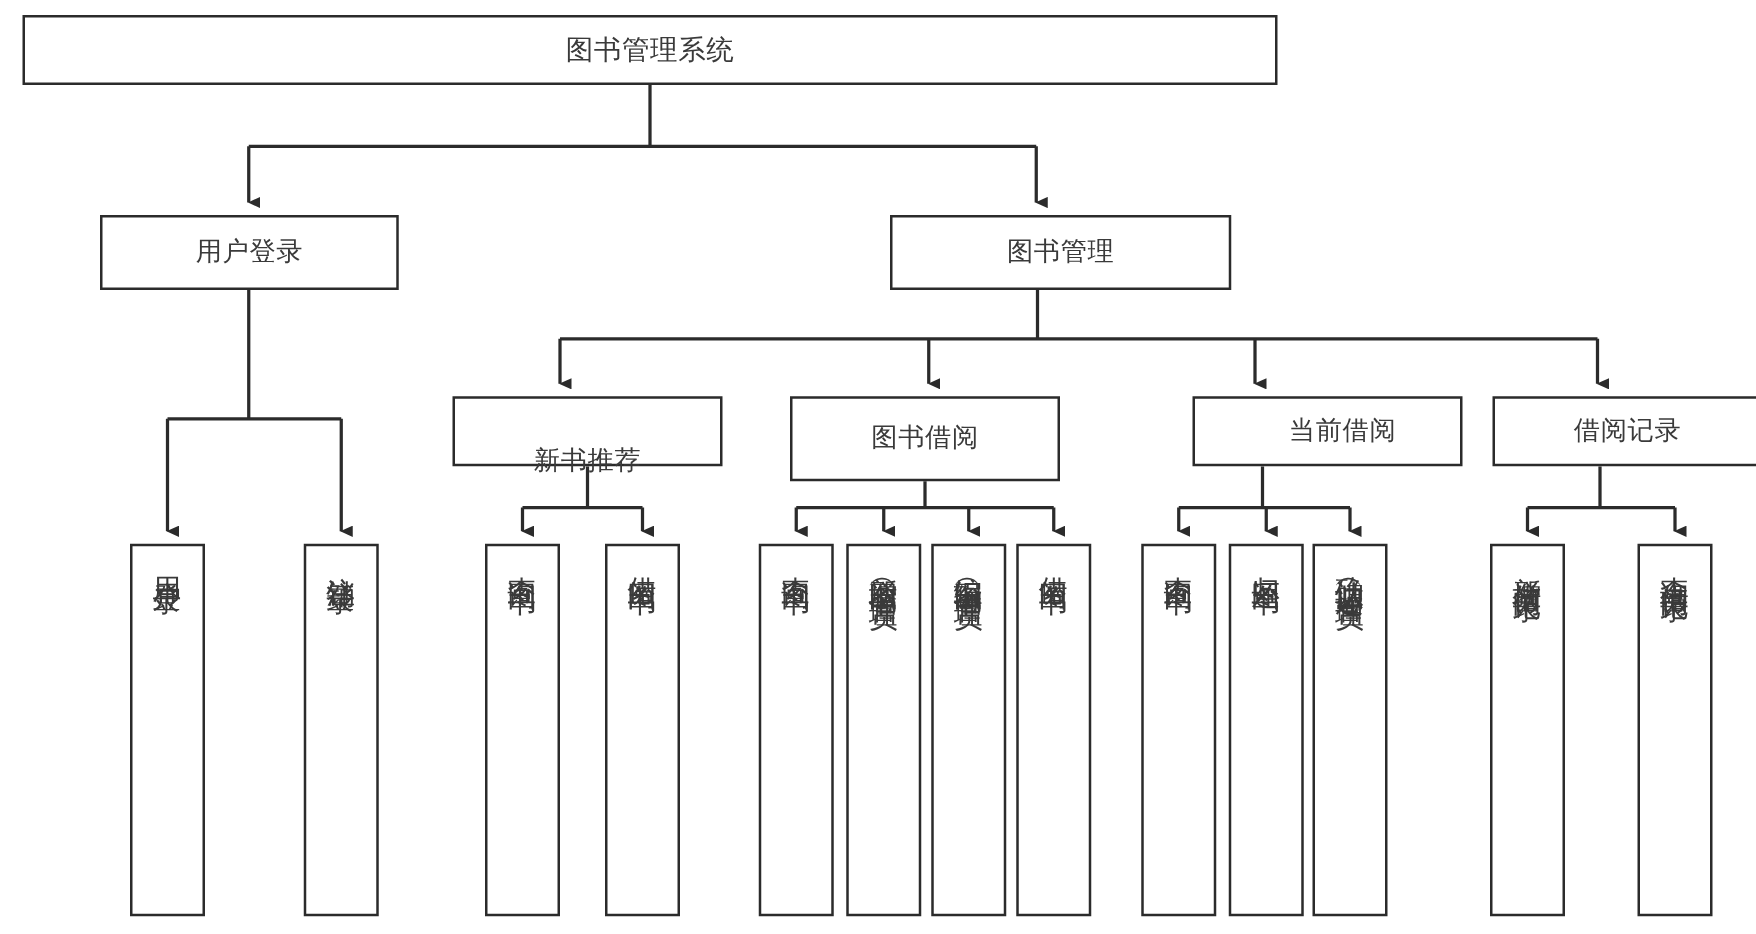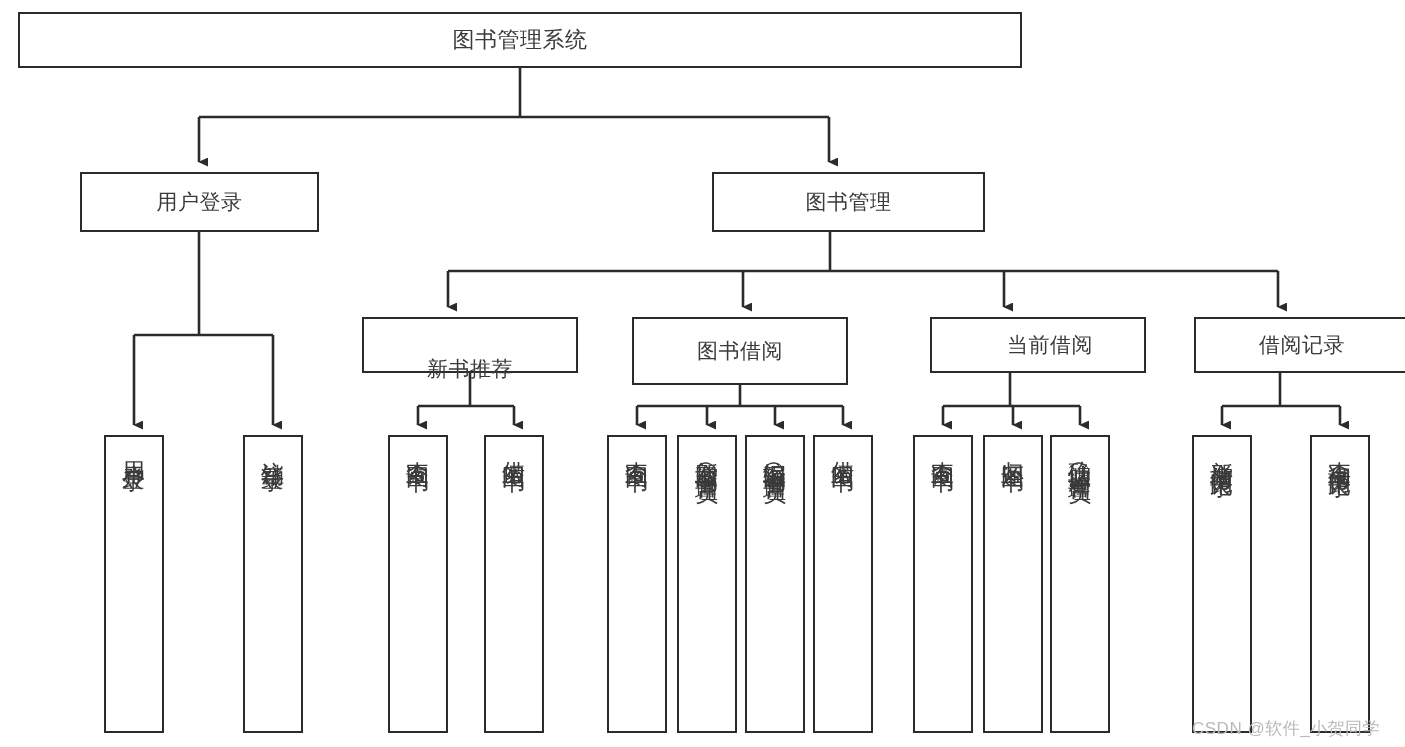--- a/index.html
+++ b/index.html
@@ -126,21 +126,21 @@
       </div>
       <div class="node horiz level2" style="left: 712px; top: 172px; width: 273px; height: 60px; border-color: rgb(43, 43, 43);">
         <span class="node-label" style="color: rgb(58, 58, 58);">图书管理</span>
       </div>
       <div class="node horiz level3" style="left: 362px; top: 317px; width: 216px; height: 56px; border-color: rgb(43, 43, 43);">
         <span class="node-label" style="color: rgb(58, 58, 58); margin-top: 48px;">新书推荐</span>
       </div>
       <div class="node horiz level3" style="left: 632px; top: 317px; width: 216px; height: 68px; border-color: rgb(43, 43, 43);">
         <span class="node-label" style="color: rgb(58, 58, 58);">图书借阅</span>
       </div>
-      <div class="node horiz level3" style="left: 930px; top: 317px; width: 216px; height: 56px; border-color: rgb(43, 43, 43); padding-left: 24px;">
+      <div class="node horiz level3" style="left: 954px; top: 317px; width: 216px; height: 56px; border-color: rgb(43, 43, 43); padding-left: 24px;">
         <span class="node-label" style="color: rgb(58, 58, 58);">当前借阅</span>
       </div>
       <div class="node horiz level3" style="left: 1172px; top: 317px; width: 216px; height: 56px; border-color: rgb(43, 43, 43); margin-left: 22px;">
         <span class="node-label" style="color: rgb(58, 58, 58);">借阅记录</span>
       </div>
       <div class="node vert leaf" style="left: 104px; top: 435px; width: 60px; height: 298px; border-color: rgb(43, 43, 43);">
         <span class="node-label" style="color: rgb(58, 58, 58);">用户登录</span>
       </div>
       <div class="node vert leaf" style="left: 243px; top: 435px; width: 60px; height: 298px; border-color: rgb(43, 43, 43);">
         <span class="node-label" style="color: rgb(58, 58, 58);">注销登录</span>
@@ -173,15 +173,14 @@
         <span class="node-label" style="color: rgb(58, 58, 58);">确认归还（管理员）</span>
       </div>
       <div class="node vert leaf" style="left: 1192px; top: 435px; width: 60px; height: 298px; border-color: rgb(43, 43, 43);">
         <span class="node-label" style="color: rgb(58, 58, 58);">新增借阅记录</span>
       </div>
       <div class="node vert leaf" style="left: 1310px; top: 435px; width: 60px; height: 298px; border-color: rgb(43, 43, 43);">
         <span class="node-label" style="color: rgb(58, 58, 58);">查询借阅记录</span>
       </div>
     </div>
 
-  <div class="watermark" style="left: 1192px; top: 717px; color: rgb(185, 185, 185);">CSDN @软件_小贺同学</div>
 
 </div>
 
 </body></html>

